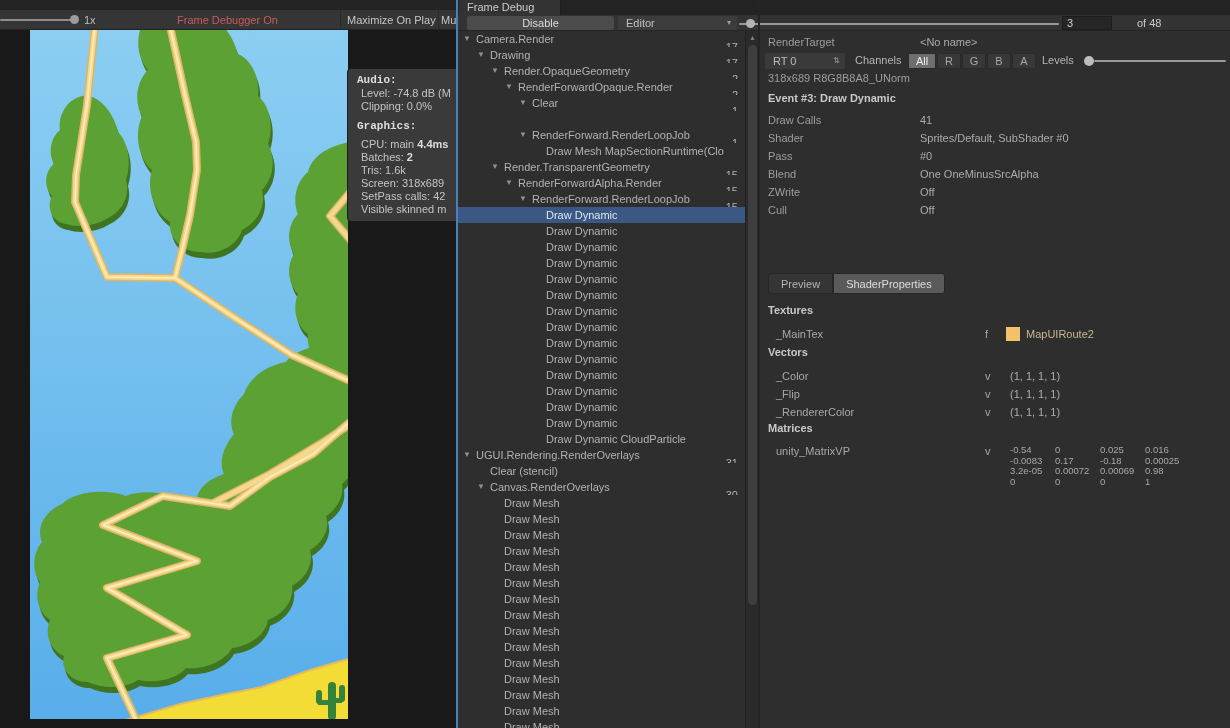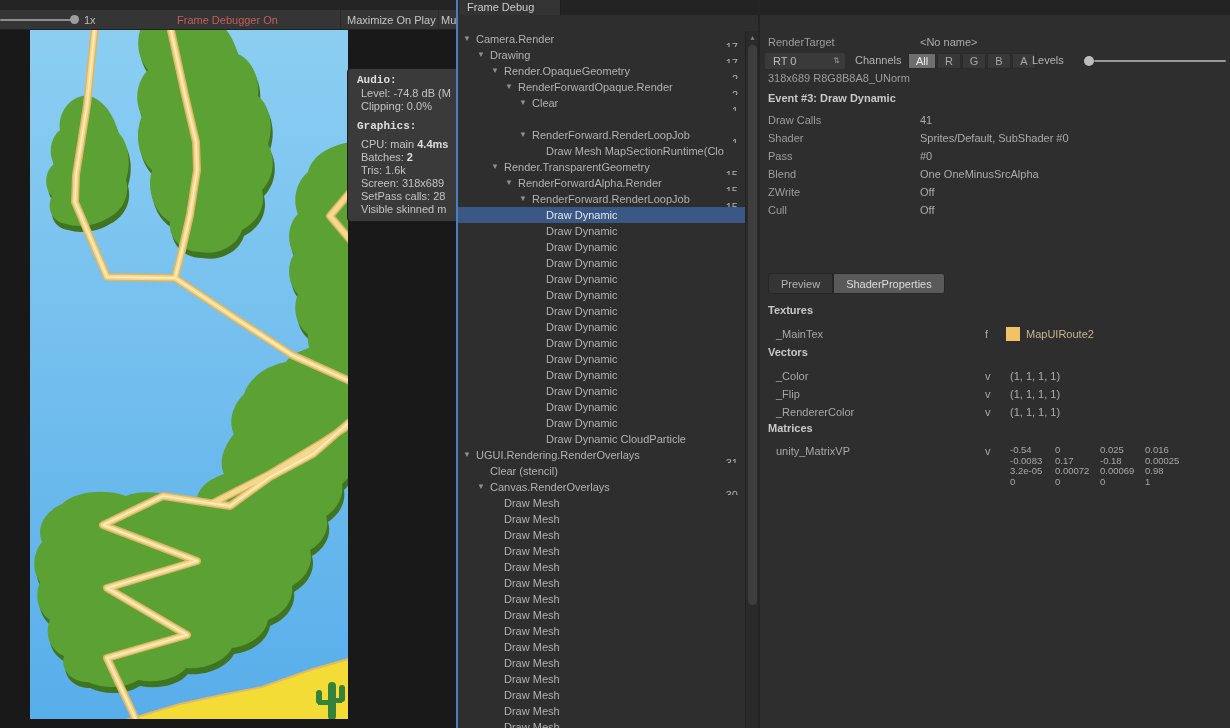--- a/index.html
+++ b/index.html
@@ -65,21 +65,21 @@
   .d-value { color:#acacac; }
   .rt-row { position:absolute; top:3px; left:0; width:470px; height:16px; line-height:16px; }
   .rt-row .d-label { position:absolute; left:8px; }
   .rt-row .d-value { position:absolute; left:160px; }
   .rt-bar { position:absolute; top:21px; left:0; width:470px; height:18px; }
   .rt-dd { position:absolute; left:5px; top:1px; width:80px; height:16px; background:#3a3a3a; border-radius:2px; color:#bcbcbc; line-height:16px; padding-left:8px; }
   .rt-dd .updn { position:absolute; right:5px; top:0; font-size:8px; color:#9a9a9a; line-height:16px; }
   .ch-label { position:absolute; left:95px; top:2px; color:#b5b5b5; }
   .ch-btn { position:absolute; top:1px; height:16px; background:#383838; border:1px solid #2a2a2a; color:#a8a8a8; text-align:center; line-height:14px; }
   .ch-btn.active { background:#6e6e6e; color:#efefef; }
-  .lv-label { position:absolute; left:272px; top:2px; color:#b5b5b5; }
+  .lv-label { position:absolute; left:282px; top:2px; color:#b5b5b5; }
   .lv-knob { position:absolute; left:324px; top:4px; width:10px; height:10px; border-radius:50%; background:#bdbdbd; }
   .lv-track { position:absolute; left:334px; top:8px; width:132px; height:2px; background:#9a9a9a; border-radius:2px; }
   .buffer-info { position:absolute; top:41px; left:8px; color:#9e9e9e; }
   .event-title { position:absolute; top:61px; left:8px; font-weight:bold; color:#c9c9c9; }
   .props { position:absolute; top:80px; left:0; width:470px; }
   .prop-row { position:relative; height:18px; line-height:18px;text-align:center; }
   .prop-row .d-label { position:absolute; left:8px; }
   .prop-row .d-value { position:absolute; left:160px; }
   .tabs { position:absolute; top:242px; left:8px; height:21px; }
   .tab { display:inline-block; height:21px; line-height:20px; padding:0 12px; color:#b5b5b5; background:#353535; border:1px solid #262626; }
@@ -179,30 +179,41 @@
       <div class="hdr">Audio:</div>
       <div class="ln"><span>Level: -74.8 dB (M</span><b></b></div>
       <div class="ln"><span>Clipping: 0.0%</span><b></b></div>
       <div class="stats-gap"></div>
       <div class="hdr">Graphics:</div>
       <div class="stats-gap" style="height:5px"></div>
       <div class="ln"><span>CPU: main </span><b>4.4ms</b></div>
       <div class="ln"><span>Batches: </span><b>2</b></div>
       <div class="ln"><span>Tris: 1.6k</span></div>
       <div class="ln"><span>Screen: 318x689</span></div>
-      <div class="ln"><span>SetPass calls: 28</span></div>
+      <div class="ln"><span>SetPass calls: 42</span></div>
       <div class="ln"><span>Visible skinned m</span></div>
     </div>
   </div>
 
   <div class="focus-line"></div>
 
   <div class="fd-window">
     <div class="fd-titlebar">
       <div class="fd-tab">Frame Debug</div>
+    </div>
+    <div class="fd-toolbar">
+      <div class="fd-disable">Disable</div>
+      <div class="fd-target-dd">
+        <span>Editor</span>
+        <span class="caret">▾</span>
+      </div>
+      <div class="fd-ev-track"></div>
+      <div class="fd-ev-knob"></div>
+      <input class="fd-ev-field" value="3" style="">
+      <span class="fd-ev-total">of 48</span>
     </div>
 
     <div class="fd-tree" id="tree">
         <div class="tree-row" style="top: 0px;">
           <span class="arrow" style="left: 5px;">▼</span>
           <span class="lbl" style="left: 18px;">Camera.Render</span>
           <span class="cnt">17</span>
         </div>
         <div class="tree-row" style="top: 16px;">
           <span class="arrow" style="left: 19px;">▼</span>

